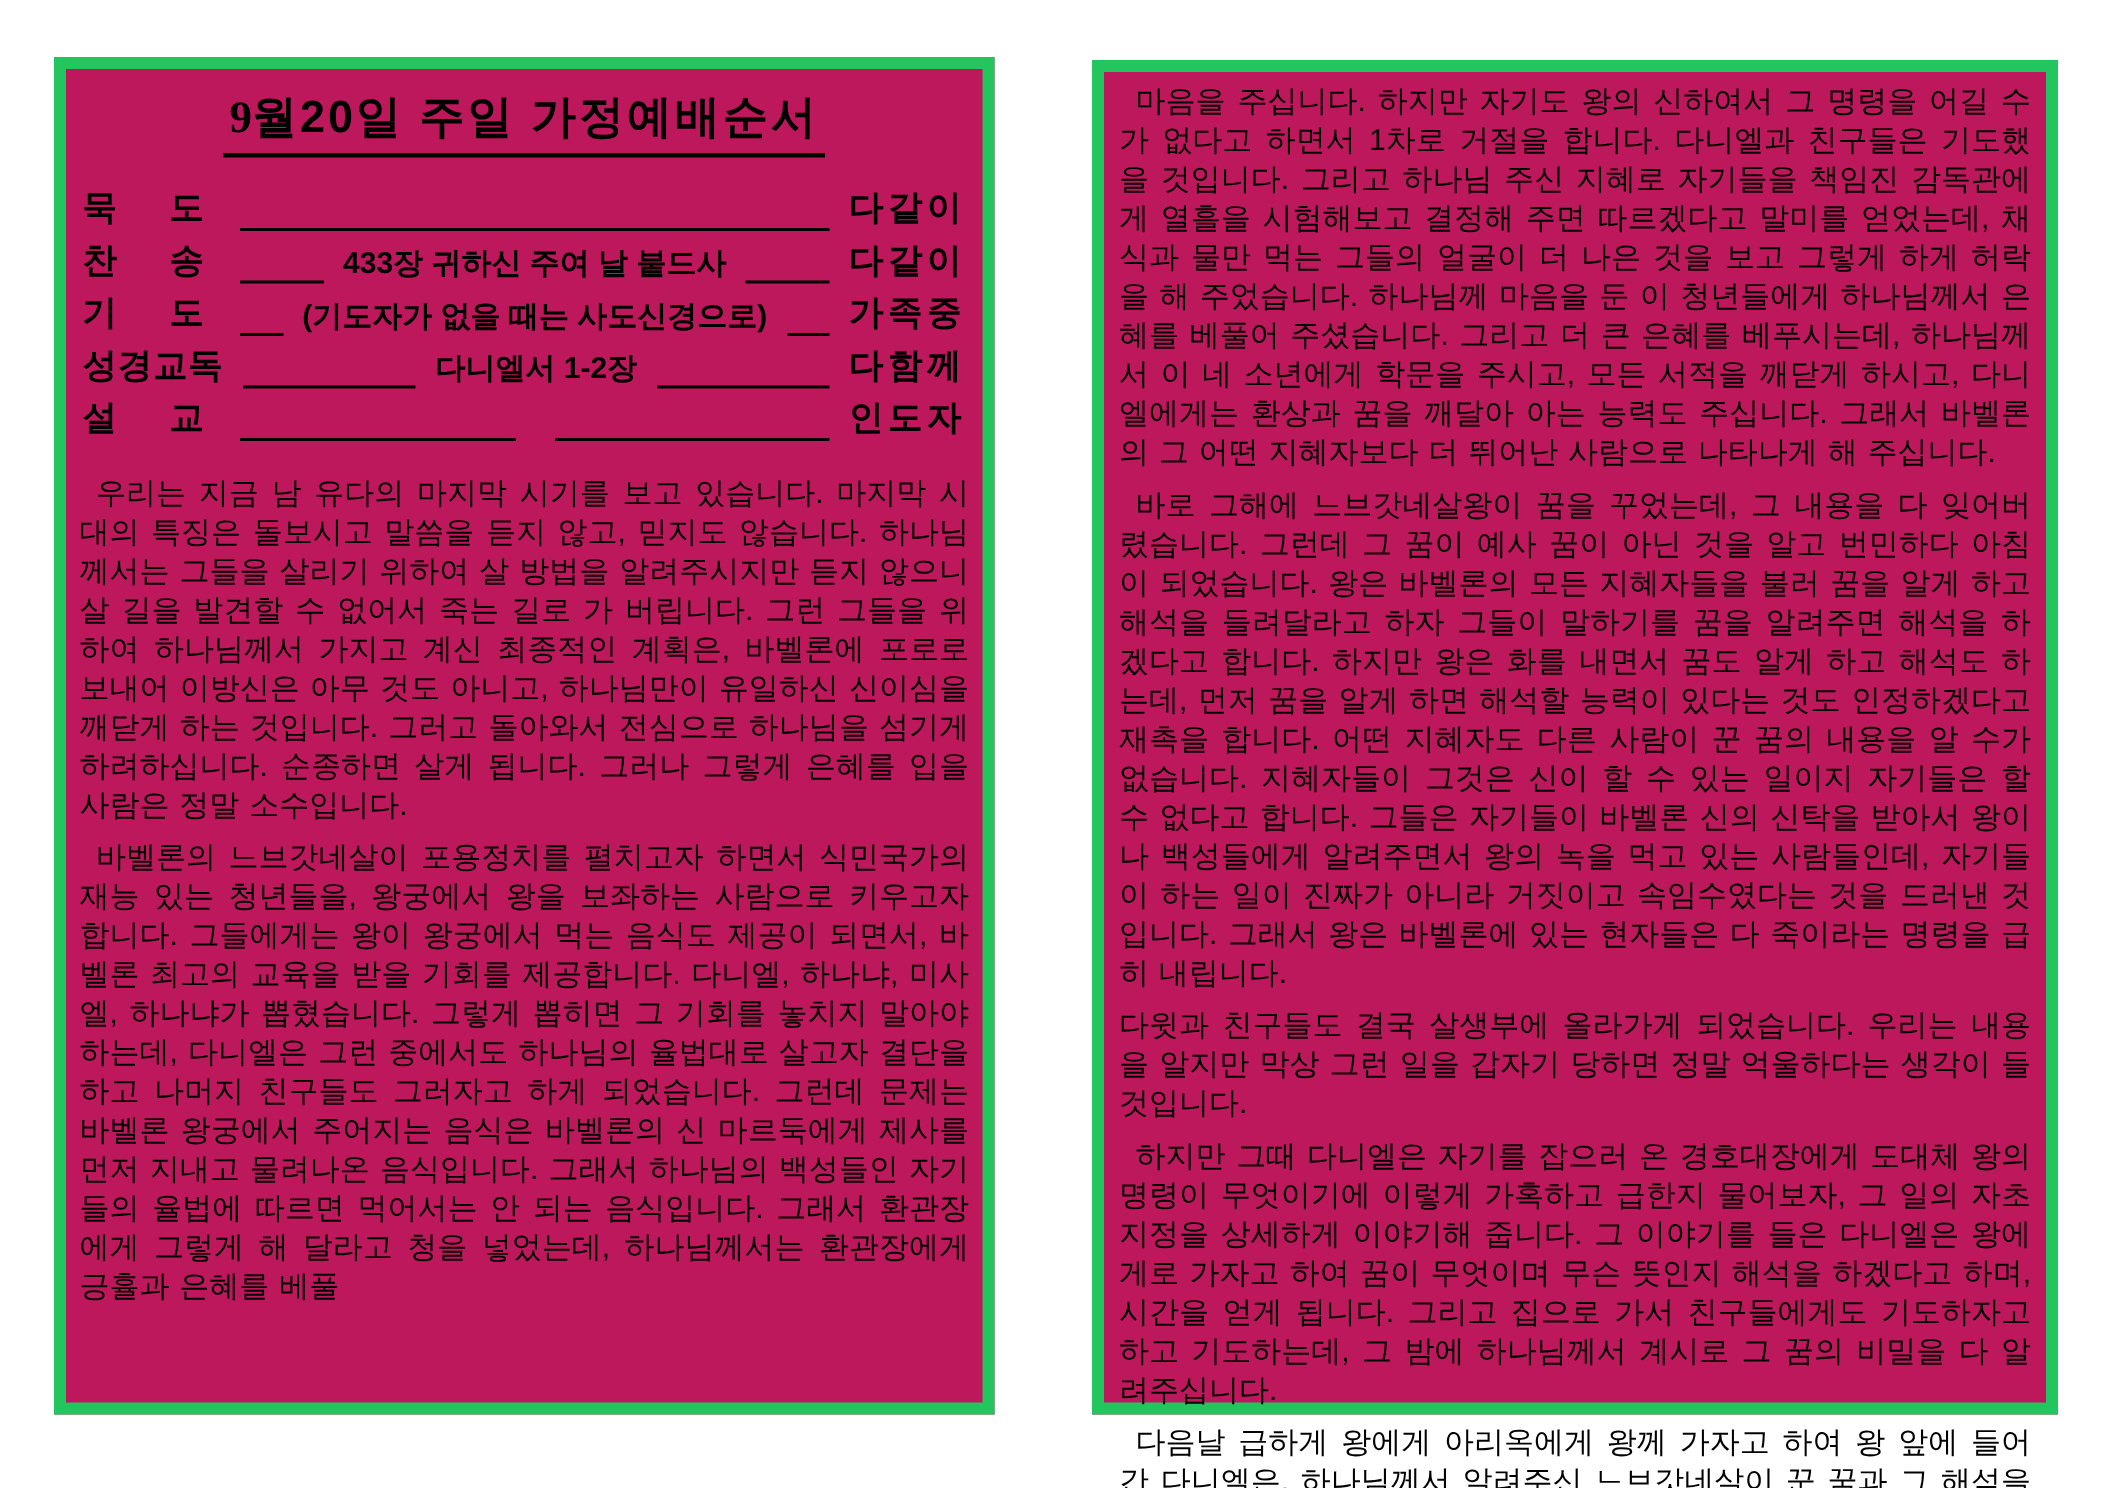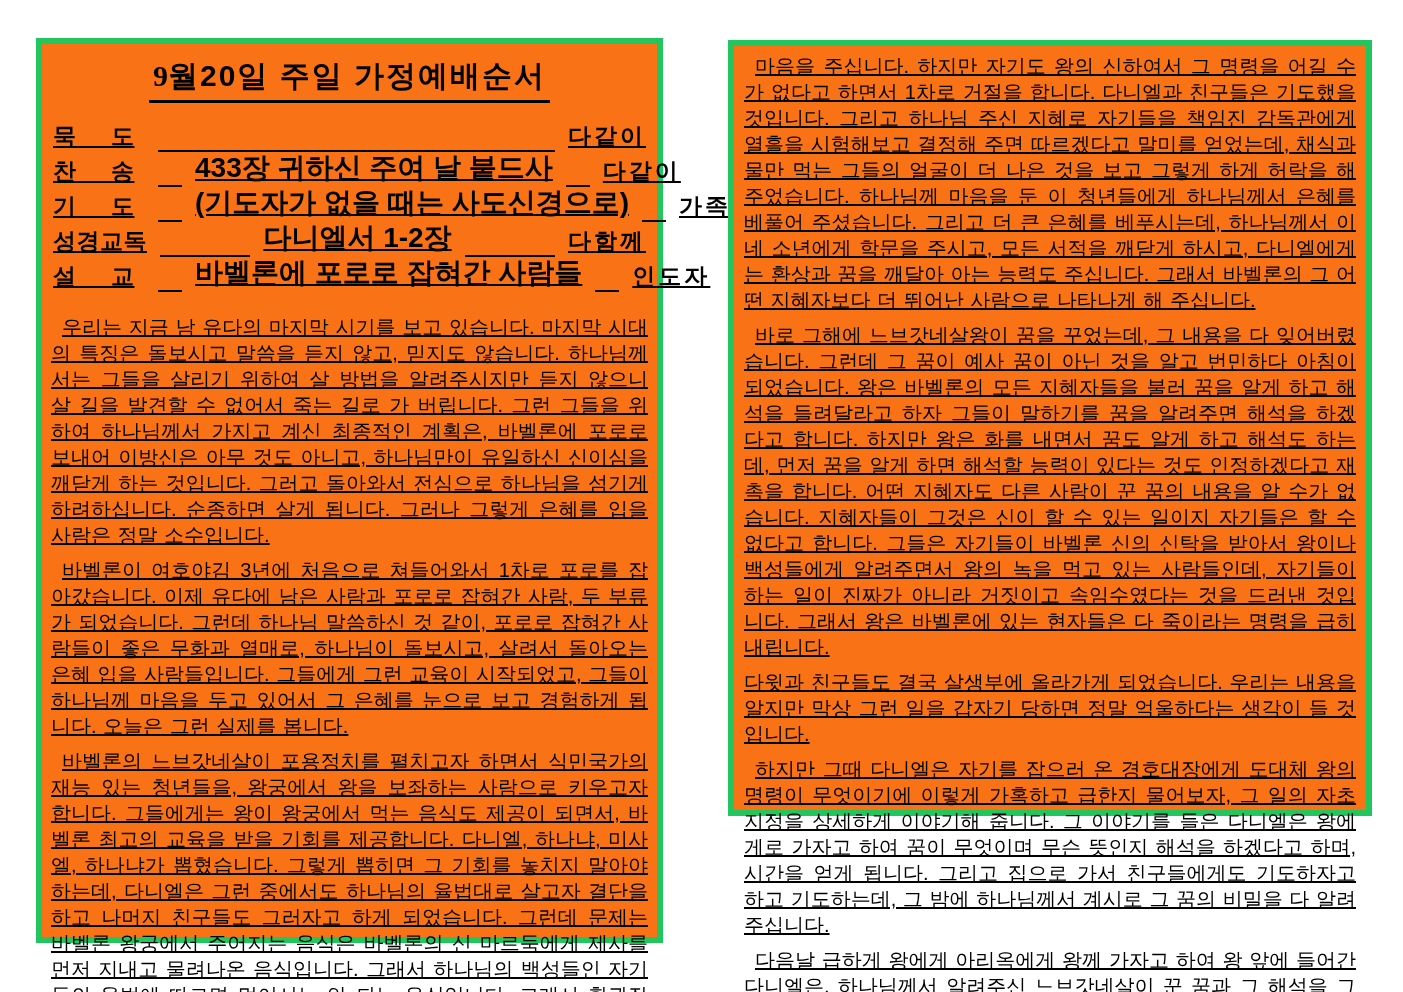--- a/index.html
+++ b/index.html
@@ -11,37 +11,36 @@
     position: relative;
     width: 1403px;
     height: 992px;
     background: #ffffff;
     color: #000000;
     font-family: "Liberation Sans", "DejaVu Sans", sans-serif;
     overflow: hidden;
   }
   .panel {
     position: absolute;
-    border: 6px solid #22c55e;
+    border: 8px solid #22c55e;
     box-sizing: border-box;
-    background: #f97316;
-    text-decoration: underline;
+    background: #be185d;
   }
   .panel-left {
     left: 36px;
     top: 38px;
     width: 627px;
     height: 905px;
     padding: 10px 9px 0 9px;
   }
   .panel-right {
     left: 728px;
     top: 40px;
     width: 644px;
-    height: 776px;
+    height: 903px;
     padding: 4px 10px 0 10px;
   }
   .title-wrap {
     text-align: center;
     margin-top: 2px;
   }
   .page-title {
     display: inline-block;
     font-size: 30px;
     font-weight: bold;
@@ -71,21 +70,21 @@
     letter-spacing: 0.5px;
   }
   .order-line {
     flex: 1 1 auto;
     border-top: 2px solid #000000;
     height: 0;
     margin: 2px 13px 0 13px;
     min-width: 24px;
   }
   .order-center {
-    font-size: 28px;
+    font-size: 20px;
     font-weight: bold;
     white-space: pre;
   }
   .order-right {
     white-space: pre;
     letter-spacing: 3px;
     text-align: right;
   }
   .paragraphs {
     margin-top: 22px;
@@ -138,29 +137,27 @@
         <div class="order-row">
           <span class="order-label">성경교독</span>
           <span class="order-line"></span>
           <span class="order-center">다니엘서 1-2장</span>
           <span class="order-line"></span>
           <span class="order-right">다함께</span>
         </div>
         <div class="order-row">
           <span class="order-label">설     교</span>
           <span class="order-line"></span>
-          <span class="order-center">바벨론에 포로로 잡혀간 사람들</span>
           <span class="order-line"></span>
           <span class="order-right">인도자</span>
         </div>
       </div>
 
     <div class="paragraphs">
         <p>우리는 지금 남 유다의 마지막 시기를 보고 있습니다. 마지막 시대의 특징은 돌보시고 말씀을 듣지 않고, 믿지도 않습니다. 하나님께서는 그들을 살리기 위하여 살 방법을 알려주시지만 듣지 않으니 살 길을 발견할 수 없어서 죽는 길로 가 버립니다. 그런 그들을 위하여 하나님께서 가지고 계신 최종적인 계획은, 바벨론에 포로로 보내어 이방신은 아무 것도 아니고, 하나님만이 유일하신 신이심을 깨닫게 하는 것입니다. 그러고 돌아와서 전심으로 하나님을 섬기게 하려하십니다. 순종하면 살게 됩니다. 그러나 그렇게 은혜를 입을 사람은 정말 소수입니다.</p>
-        <p>바벨론이 여호야김 3년에 처음으로 쳐들어와서 1차로 포로를 잡아갔습니다. 이제 유다에 남은 사람과 포로로 잡혀간 사람, 두 부류가 되었습니다. 그런데 하나님 말씀하신 것 같이, 포로로 잡혀간 사람들이 좋은 무화과 열매로, 하나님이 돌보시고, 살려서 돌아오는 은혜 입을 사람들입니다. 그들에게 그런 교육이 시작되었고, 그들이 하나님께 마음을 두고 있어서 그 은혜를 눈으로 보고 경험하게 됩니다. 오늘은 그런 실제를 봅니다.</p>
         <p>바벨론의 느브갓네살이 포용정치를 펼치고자 하면서 식민국가의 재능 있는 청년들을, 왕궁에서 왕을 보좌하는 사람으로 키우고자 합니다. 그들에게는 왕이 왕궁에서 먹는 음식도 제공이 되면서, 바벨론 최고의 교육을 받을 기회를 제공합니다. 다니엘, 하나냐, 미사엘, 하나냐가 뽑혔습니다. 그렇게 뽑히면 그 기회를 놓치지 말아야 하는데, 다니엘은 그런 중에서도 하나님의 율법대로 살고자 결단을 하고 나머지 친구들도 그러자고 하게 되었습니다. 그런데 문제는 바벨론 왕궁에서 주어지는 음식은 바벨론의 신 마르둑에게 제사를 먼저 지내고 물려나온 음식입니다. 그래서 하나님의 백성들인 자기들의 율법에 따르면 먹어서는 안 되는 음식입니다. 그래서 환관장에게 그렇게 해 달라고 청을 넣었는데, 하나님께서는 환관장에게 긍휼과 은혜를 베풀</p>
       </div>
   </div>
 
   <div class="panel panel-right">
     <div class="paragraphs">
         <p>마음을 주십니다. 하지만 자기도 왕의 신하여서 그 명령을 어길 수가 없다고 하면서 1차로 거절을 합니다. 다니엘과 친구들은 기도했을 것입니다. 그리고 하나님 주신 지혜로 자기들을 책임진 감독관에게 열흘을 시험해보고 결정해 주면 따르겠다고 말미를 얻었는데, 채식과 물만 먹는 그들의 얼굴이 더 나은 것을 보고 그렇게 하게 허락을 해 주었습니다. 하나님께 마음을 둔 이 청년들에게 하나님께서 은혜를 베풀어 주셨습니다. 그리고 더 큰 은혜를 베푸시는데, 하나님께서 이 네 소년에게 학문을 주시고, 모든 서적을 깨닫게 하시고, 다니엘에게는 환상과 꿈을 깨달아 아는 능력도 주십니다. 그래서 바벨론의 그 어떤 지혜자보다 더 뛰어난 사람으로 나타나게 해 주십니다.</p>
         <p>바로 그해에 느브갓네살왕이 꿈을 꾸었는데, 그 내용을 다 잊어버렸습니다. 그런데 그 꿈이 예사 꿈이 아닌 것을 알고 번민하다 아침이 되었습니다. 왕은 바벨론의 모든 지혜자들을 불러 꿈을 알게 하고 해석을 들려달라고 하자 그들이 말하기를 꿈을 알려주면 해석을 하겠다고 합니다. 하지만 왕은 화를 내면서 꿈도 알게 하고 해석도 하는데, 먼저 꿈을 알게 하면 해석할 능력이 있다는 것도 인정하겠다고 재촉을 합니다. 어떤 지혜자도 다른 사람이 꾼 꿈의 내용을 알 수가 없습니다. 지혜자들이 그것은 신이 할 수 있는 일이지 자기들은 할 수 없다고 합니다. 그들은 자기들이 바벨론 신의 신탁을 받아서 왕이나 백성들에게 알려주면서 왕의 녹을 먹고 있는 사람들인데, 자기들이 하는 일이 진짜가 아니라 거짓이고 속임수였다는 것을 드러낸 것입니다. 그래서 왕은 바벨론에 있는 현자들은 다 죽이라는 명령을 급히 내립니다.</p>
         <p class="no-indent">다윗과 친구들도 결국 살생부에 올라가게 되었습니다. 우리는 내용을 알지만 막상 그런 일을 갑자기 당하면 정말 억울하다는 생각이 들 것입니다.</p>
         <p>하지만 그때 다니엘은 자기를 잡으러 온 경호대장에게 도대체 왕의 명령이 무엇이기에 이렇게 가혹하고 급한지 물어보자, 그 일의 자초지정을 상세하게 이야기해 줍니다. 그 이야기를 들은 다니엘은 왕에게로 가자고 하여 꿈이 무엇이며 무슨 뜻인지 해석을 하겠다고 하며, 시간을 얻게 됩니다. 그리고 집으로 가서 친구들에게도 기도하자고 하고 기도하는데, 그 밤에 하나님께서 계시로 그 꿈의 비밀을 다 알려주십니다.</p>

